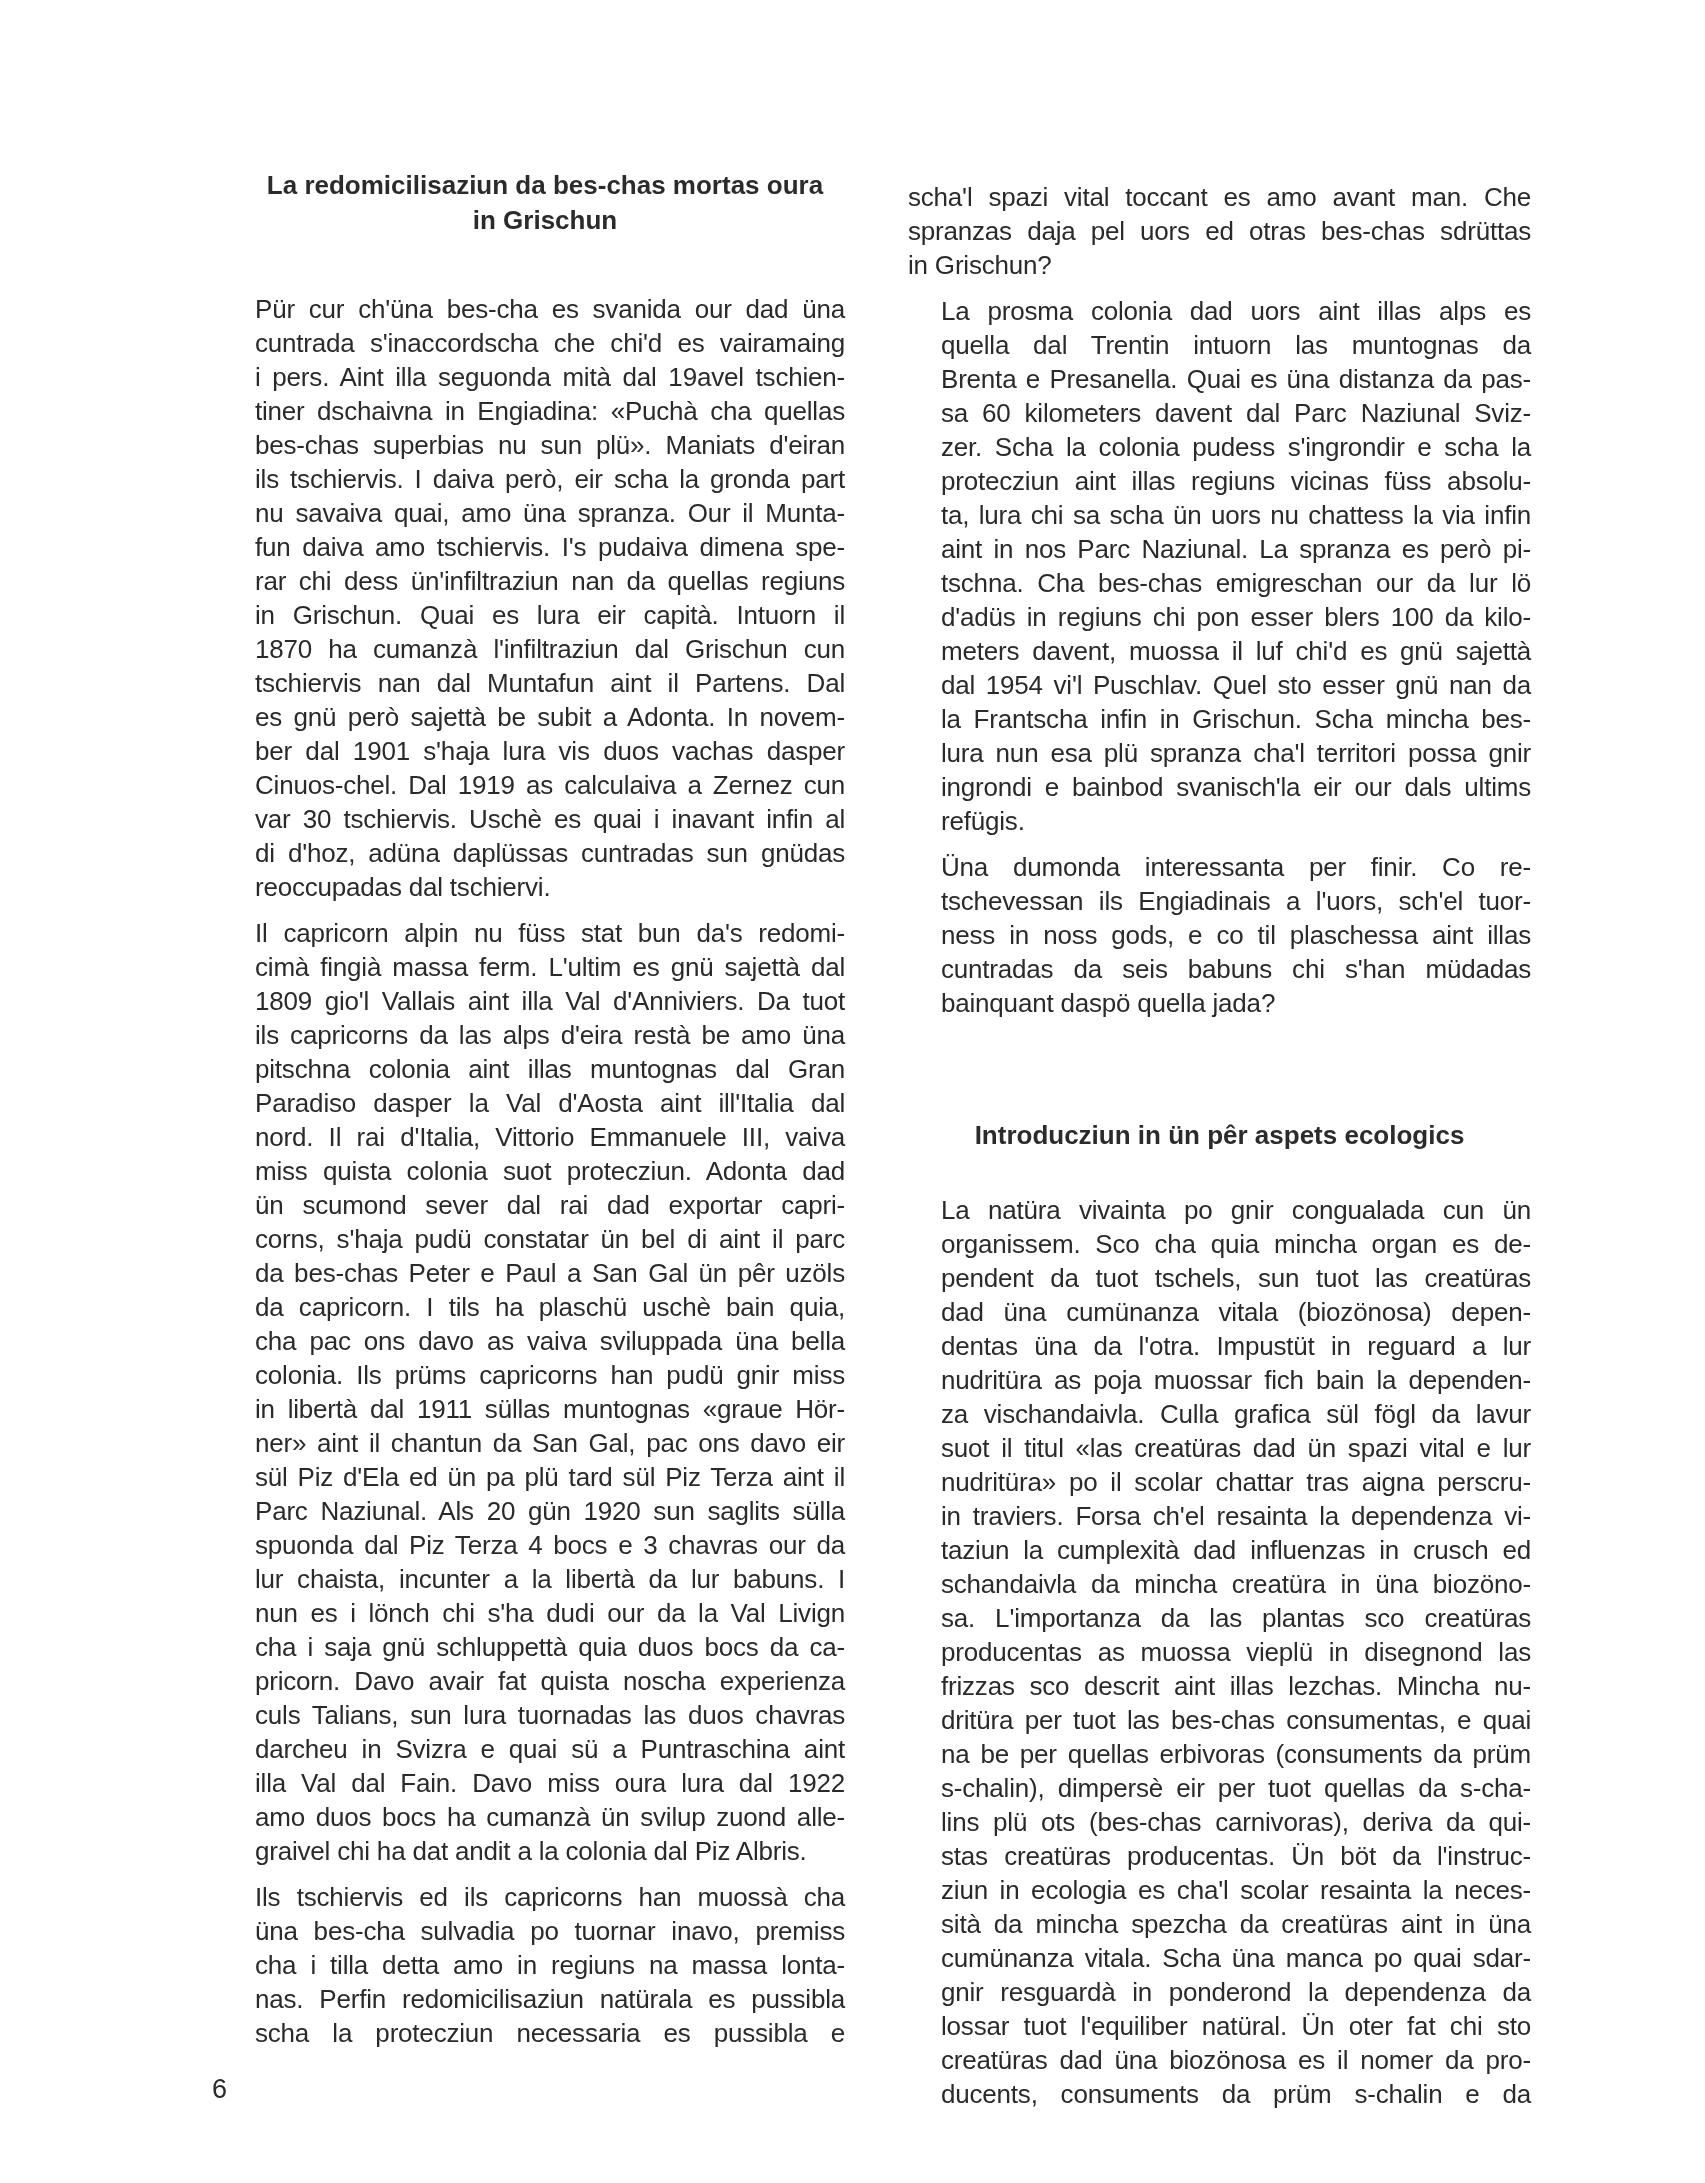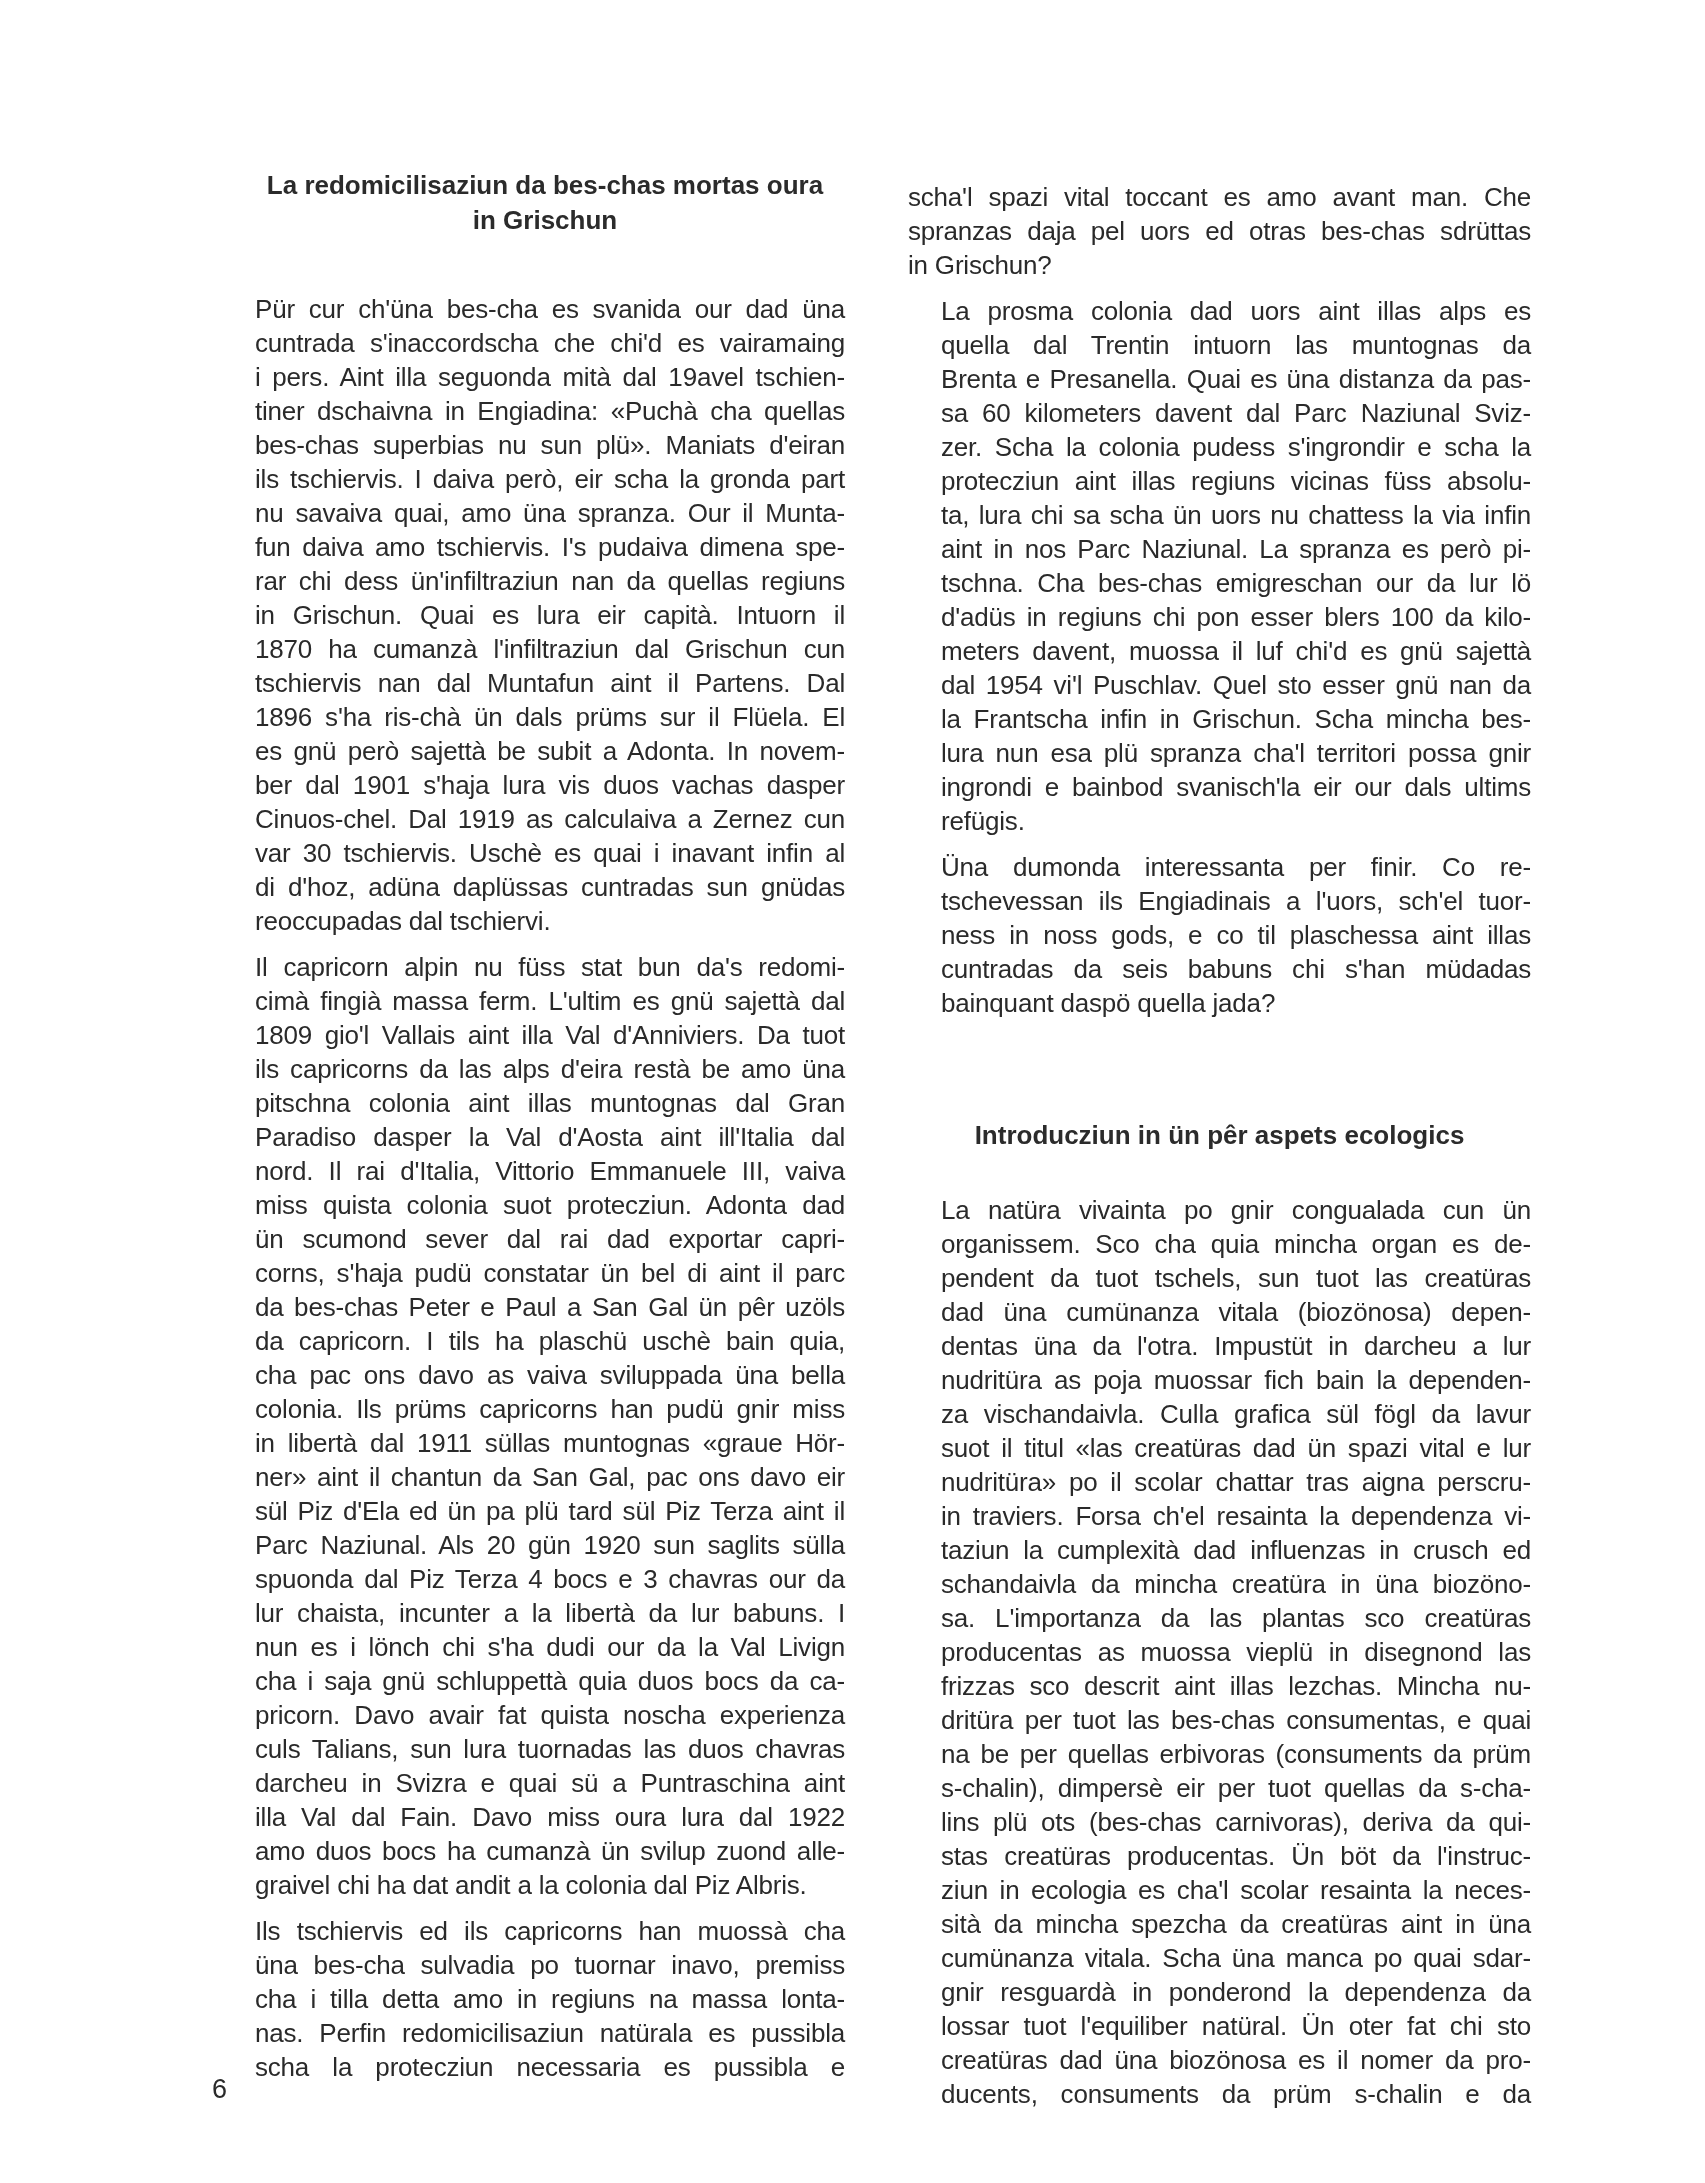--- a/index.html
+++ b/index.html
@@ -43,21 +43,20 @@
       <span class="line">i pers. Aint illa seguonda mità dal 19avel tschien-</span>
       <span class="line">tiner dschaivna in Engiadina: «Puchà cha quellas</span>
       <span class="line">bes-chas superbias nu sun plü». Maniats d'eiran</span>
       <span class="line">ils tschiervis. I daiva però, eir scha la gronda part</span>
       <span class="line">nu savaiva quai, amo üna spranza. Our il Munta-</span>
       <span class="line">fun daiva amo tschiervis. I's pudaiva dimena spe-</span>
       <span class="line">rar chi dess ün'infiltraziun nan da quellas regiuns</span>
       <span class="line">in Grischun. Quai es lura eir capità. Intuorn il</span>
       <span class="line">1870 ha cumanzà l'infiltraziun dal Grischun cun</span>
       <span class="line">tschiervis nan dal Muntafun aint il Partens. Dal</span>
-      <span class="line">1896 s'ha ris-chà ün dals prüms sur il Flüela. El</span>
       <span class="line">es gnü però sajettà be subit a Adonta. In novem-</span>
       <span class="line">ber dal 1901 s'haja lura vis duos vachas dasper</span>
       <span class="line">Cinuos-chel. Dal 1919 as calculaiva a Zernez cun</span>
       <span class="line">var 30 tschiervis. Uschè es quai i inavant infin al</span>
       <span class="line">di d'hoz, adüna daplüssas cuntradas sun gnüdas</span>
       <span class="line last">reoccupadas dal tschiervi.</span>
     </div>
   <div class="para">
       <span class="line">Il capricorn alpin nu füss stat bun da's redomi-</span>
       <span class="line">cimà fingià massa ferm. L'ultim es gnü sajettà dal</span>
@@ -127,21 +126,21 @@
       <span class="line">ness in noss gods, e co til plaschessa aint illas</span>
       <span class="line">cuntradas da seis babuns chi s'han müdadas</span>
       <span class="line last">bainquant daspö quella jada?</span>
     </div>
   <div class="heading h2">Introducziun in ün pêr aspets ecologics</div>
   <div class="para">
       <span class="line">La natüra vivainta po gnir congualada cun ün</span>
       <span class="line">organissem. Sco cha quia mincha organ es de-</span>
       <span class="line">pendent da tuot tschels, sun tuot las creatüras</span>
       <span class="line">dad üna cumünanza vitala (biozönosa) depen-</span>
-      <span class="line">dentas üna da l'otra. Impustüt in darcheu a lur</span>
+      <span class="line">dentas üna da l'otra. Impustüt in reguard a lur</span>
       <span class="line">nudritüra as poja muossar fich bain la dependen-</span>
       <span class="line">za vischandaivla. Culla grafica sül fögl da lavur</span>
       <span class="line">suot il titul «las creatüras dad ün spazi vital e lur</span>
       <span class="line">nudritüra» po il scolar chattar tras aigna perscru-</span>
       <span class="line">in traviers. Forsa ch'el resainta la dependenza vi-</span>
       <span class="line">taziun la cumplexità dad influenzas in crusch ed</span>
       <span class="line">schandaivla da mincha creatüra in üna biozöno-</span>
       <span class="line">sa. L'importanza da las plantas sco creatüras</span>
       <span class="line">producentas as muossa vieplü in disegnond las</span>
       <span class="line">frizzas sco descrit aint illas lezchas. Mincha nu-</span>

